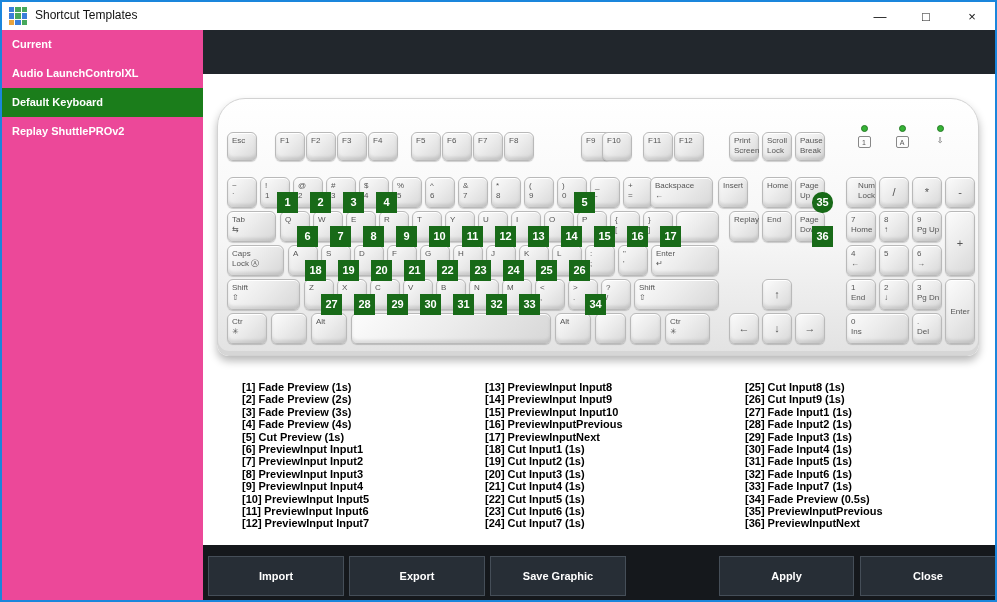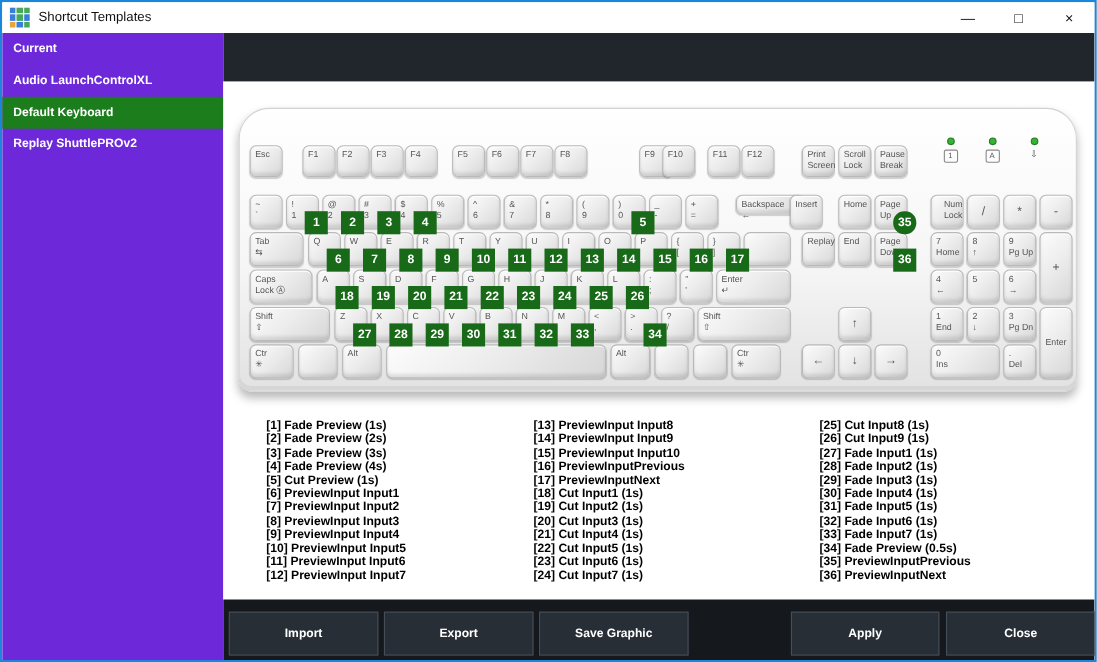--- a/index.html
+++ b/index.html
@@ -6,21 +6,21 @@
   *{box-sizing:border-box;font-family:"Liberation Sans",sans-serif;}
   .window{position:relative;width:997px;height:602px;background:#fff;border:2px solid #1a86dc;overflow:hidden;}
   
   .titlebar{position:absolute;left:0;top:0;width:993px;height:28px;background:#fff;}
   .app-icon{position:absolute;left:7px;top:5px;width:18px;height:18px;display:grid;grid-template-columns:repeat(3,1fr);grid-template-rows:repeat(3,1fr);gap:1px;}
   .app-icon span{display:block;}
   .title{position:absolute;left:33px;top:6px;font-size:12px;color:#111;}
   .win-controls{position:absolute;right:0;top:0;height:28px;display:flex;}
   .wc{width:46px;height:28px;display:flex;align-items:center;justify-content:center;font-size:13px;color:#111;cursor:default;}
   
-  .sidebar{position:absolute;left:0;top:28px;width:201px;height:570px;background:#6d28d9;}
+  .sidebar{position:absolute;left:0;top:28px;width:201px;height:570px;background:#ec4899;}
   .side-item{height:29px;line-height:29px;padding-left:10px;color:#fff;font-size:11px;font-weight:bold;white-space:nowrap;overflow:hidden;}
   
   .panel{position:absolute;left:201px;top:28px;width:792px;height:570px;background:#fff;}
   .strip{position:absolute;left:0;top:0;width:100%;height:44px;background:#21262c;}
   .da-label{position:absolute;left:19px;top:16px;color:#fff;font-size:11px;font-weight:bold;margin-top:36px;}
   .dropdown{position:absolute;left:107px;top:13px;width:208px;height:21px;background:#fff;border:1px solid #8a8a8a;font-size:11px;color:#111;line-height:19px;padding-left:5px;}
   .chev{position:absolute;right:8px;top:6px;width:6px;height:6px;border-right:1px solid #333;border-bottom:1px solid #333;transform:rotate(45deg);}
   
   .kb-body{position:absolute;left:14px;top:68px;width:762px;height:258px;background:linear-gradient(#ffffff 0%,#f6f6f6 55%,#e2e2e2 100%);border:1px solid #d2d2d2;border-radius:28px 28px 12px 12px;box-shadow:0 5px 9px rgba(0,0,0,.28), inset 0 -4px 0 #d6d6d6;}
   .kb-keys{position:absolute;inset:0;}
@@ -189,21 +189,21 @@
             <div class="kbadge" style="background: rgb(24, 106, 24);">5</div>
           </div>
           <div class="key" style="left: 372px; top: 78px; width: 30px; height: 31px;">
             <div class="k-t">_</div>
             <div class="k-b">-</div>
           </div>
           <div class="key" style="left: 405px; top: 78px; width: 30px; height: 31px;">
             <div class="k-t">+</div>
             <div class="k-b">=</div>
           </div>
-          <div class="key" style="left: 451px; top: 78px; width: 63px; height: 18px;">
+          <div class="key" style="left: 432px; top: 78px; width: 63px; height: 31px;">
             <div class="k-t">Backspace</div>
             <div class="k-b">←</div>
           </div>
           <div class="key" style="left: 9px; top: 112px; width: 49px; height: 31px;">
             <div class="k-t">Tab</div>
             <div class="k-b">⇆</div>
           </div>
           <div class="key" style="left: 62px; top: 112px; width: 30px; height: 31px;">
             <div class="k-t">Q</div>
             <div class="kbadge" style="background: rgb(24, 106, 24);">6</div>

